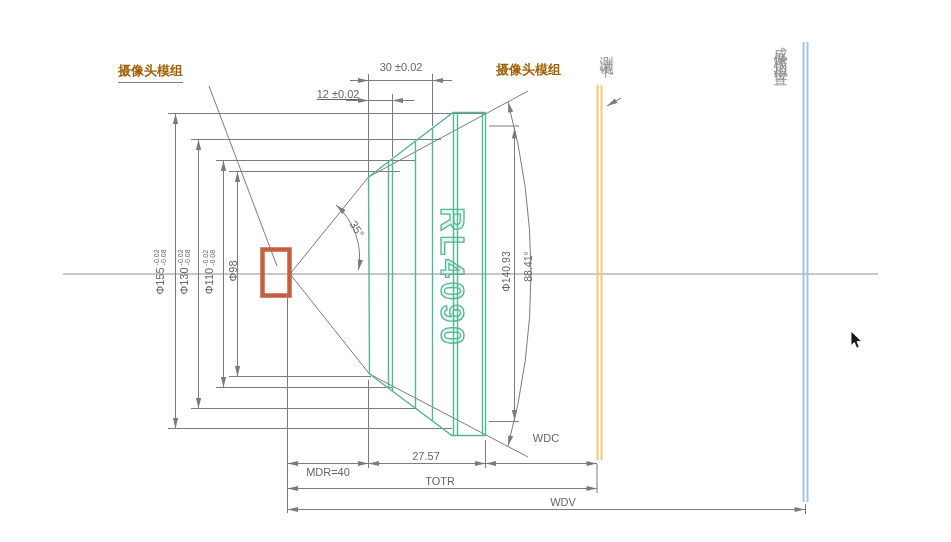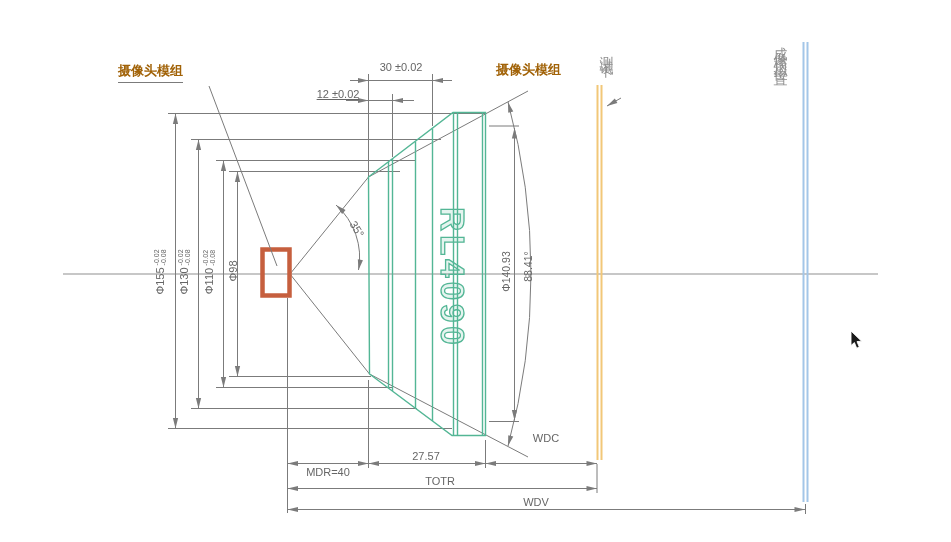--- a/index.html
+++ b/index.html
@@ -160,21 +160,21 @@
   <div class="lbl rot" style="left:502px;top:260px;width:50px;height:13px;font-size:10.5px;">88.41°</div>
   <div class="lbl" style="left:342px;top:223px;width:30px;transform:rotate(58deg);">35°</div>
 
   <div class="lbl" style="left:371px;top:61px;width:60px;">30 ±0.02</div>
   <div class="lbl" style="left:308px;top:88px;width:60px;text-decoration:underline;">12 ±0.02</div>
 
   <div class="lbl" style="left:298px;top:458px;width:60px;margin-top:8px;">MDR=40</div>
   <div class="lbl" style="left:396px;top:450px;width:60px;">27.57</div>
   <div class="lbl" style="left:516px;top:432px;width:60px;">WDC</div>
   <div class="lbl" style="left:410px;top:475px;width:60px;">TOTR</div>
-  <div class="lbl" style="left:506px;top:496px;width:60px;">WDV</div>
+  <div class="lbl" style="left:533px;top:496px;width:60px;">WDV</div>
 
   <div class="cn-bold underlined" style="left:118px;top:62px;">摄像头模组</div>
   <div class="cn-bold" style="left:496px;top:61px;">摄像头模组</div>
   <div class="cn-vert" style="left:598px;top:45px;">测试卡</div>
   <div class="cn-vert" style="left:772px;top:36px;letter-spacing:5px;">成像模拟位置</div>
 
   <div class="model">RL4090</div>
 
 </div>
 

